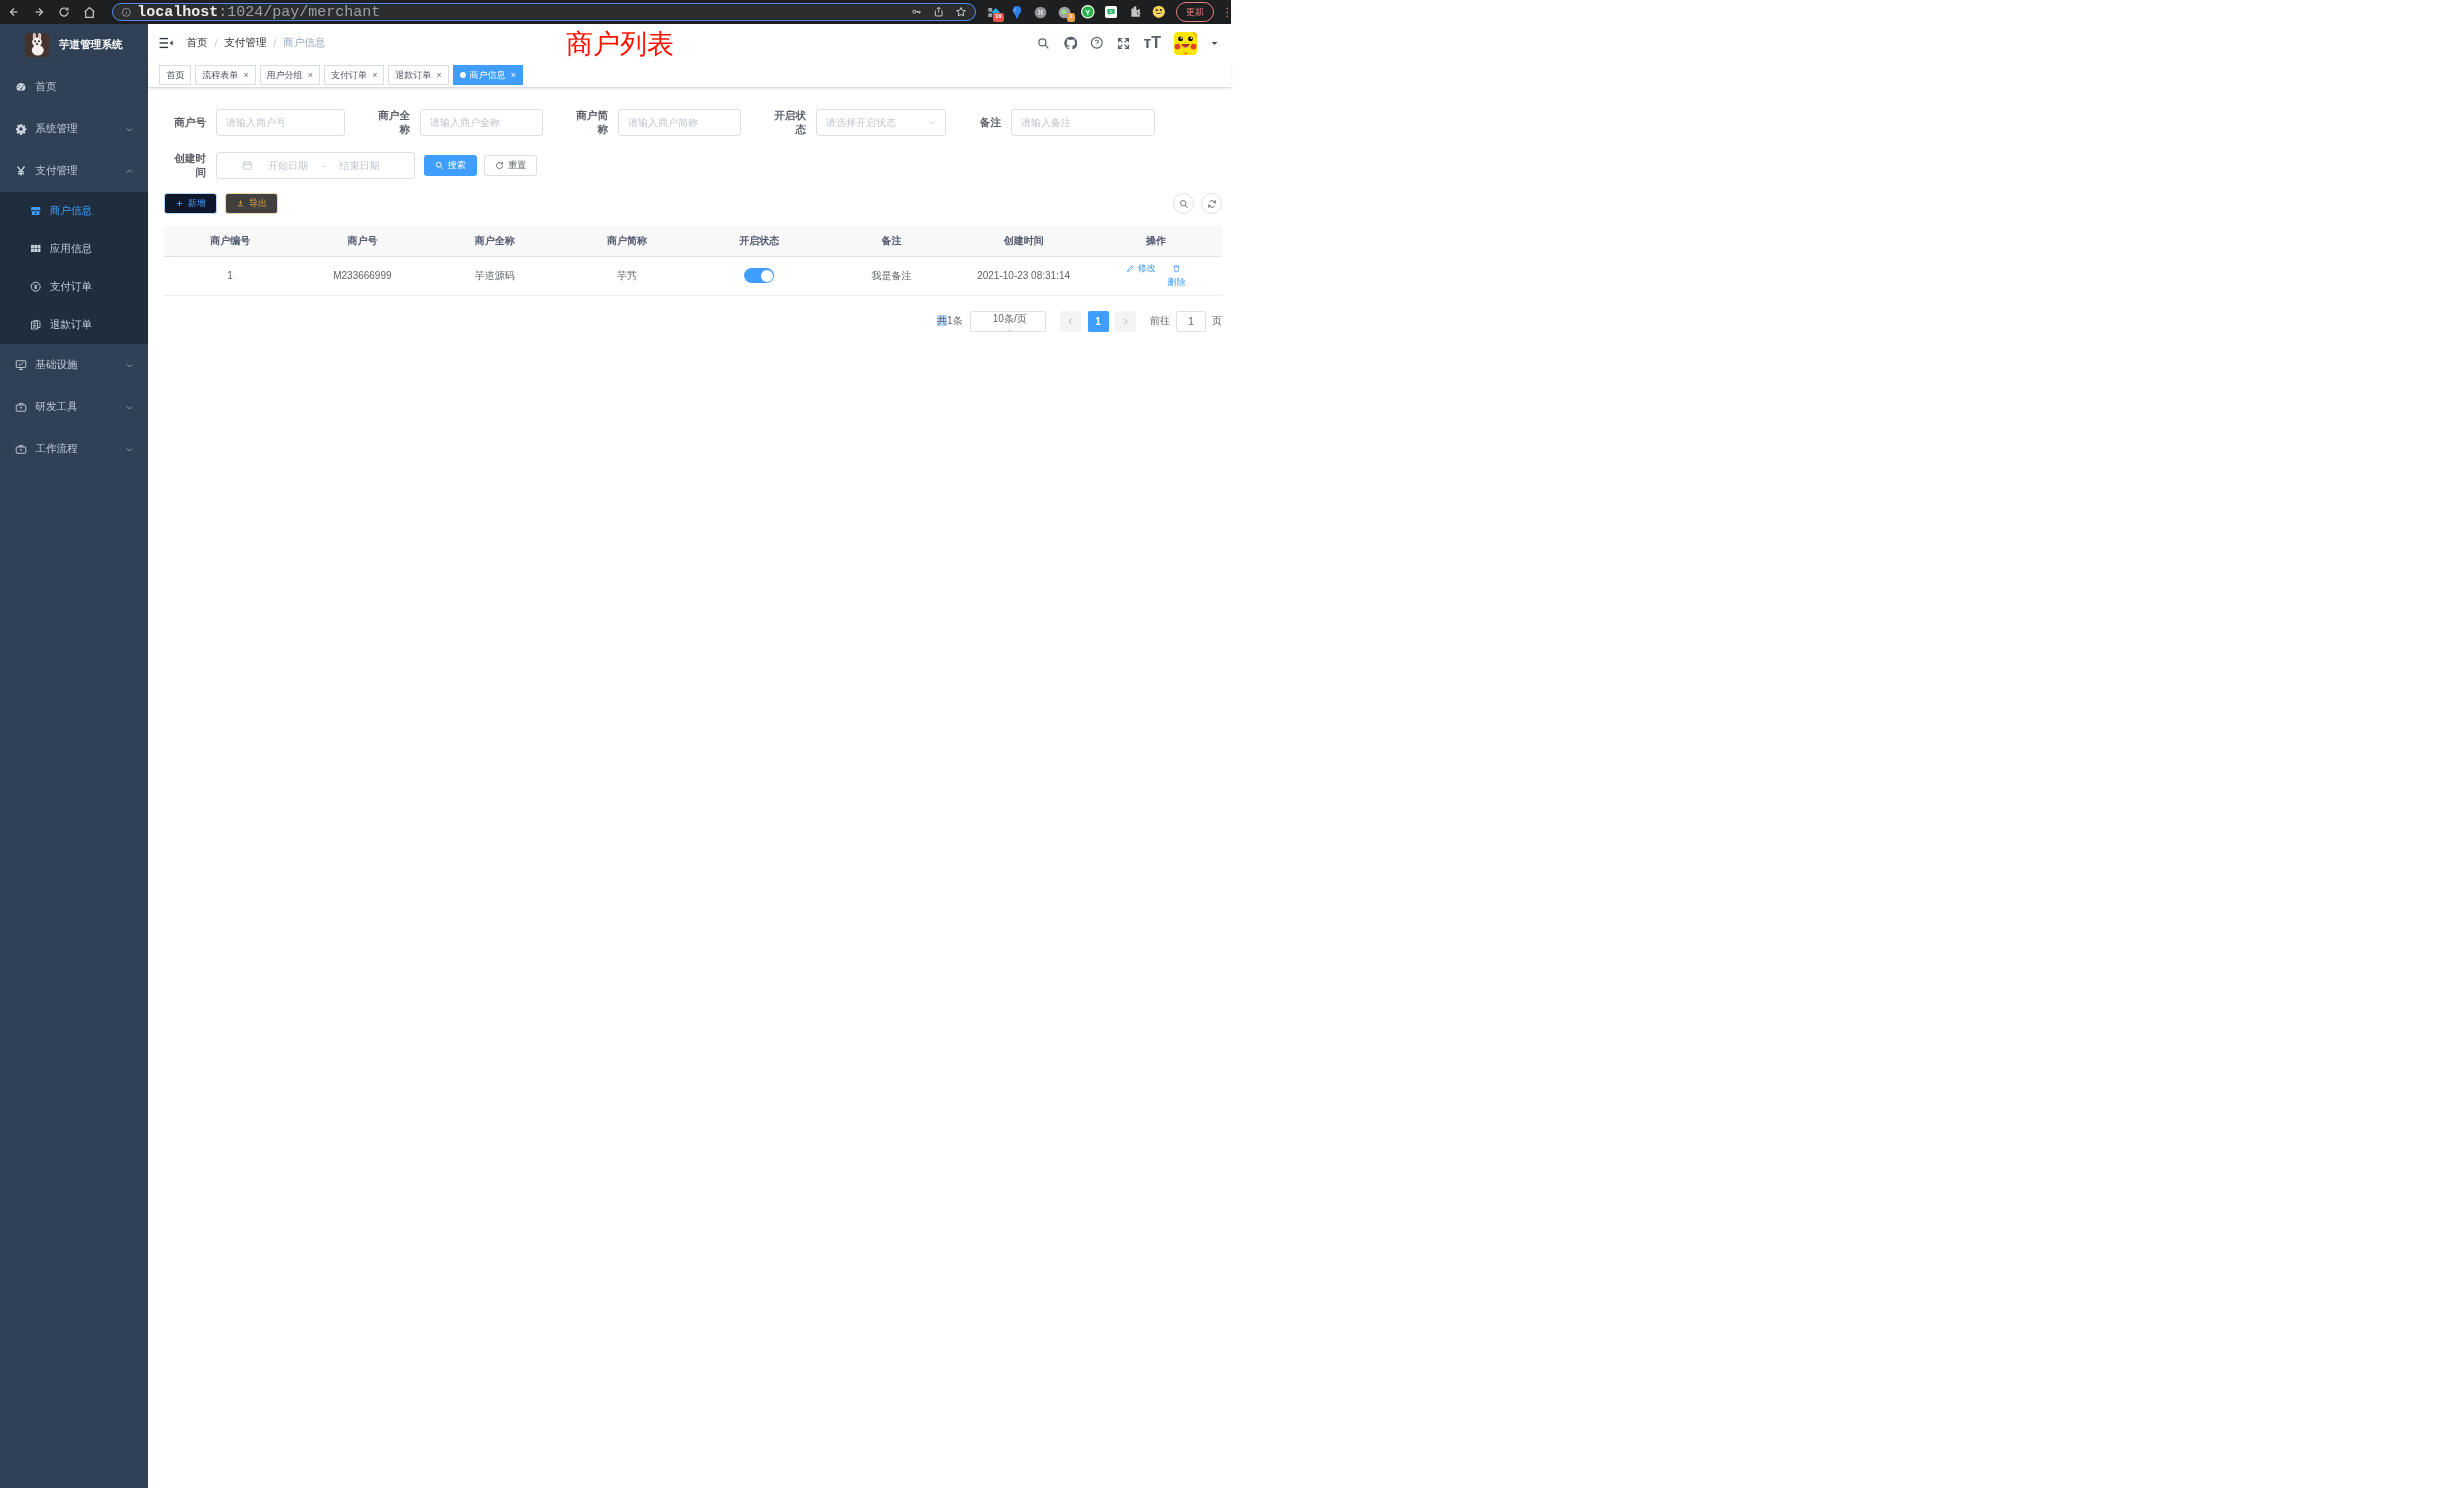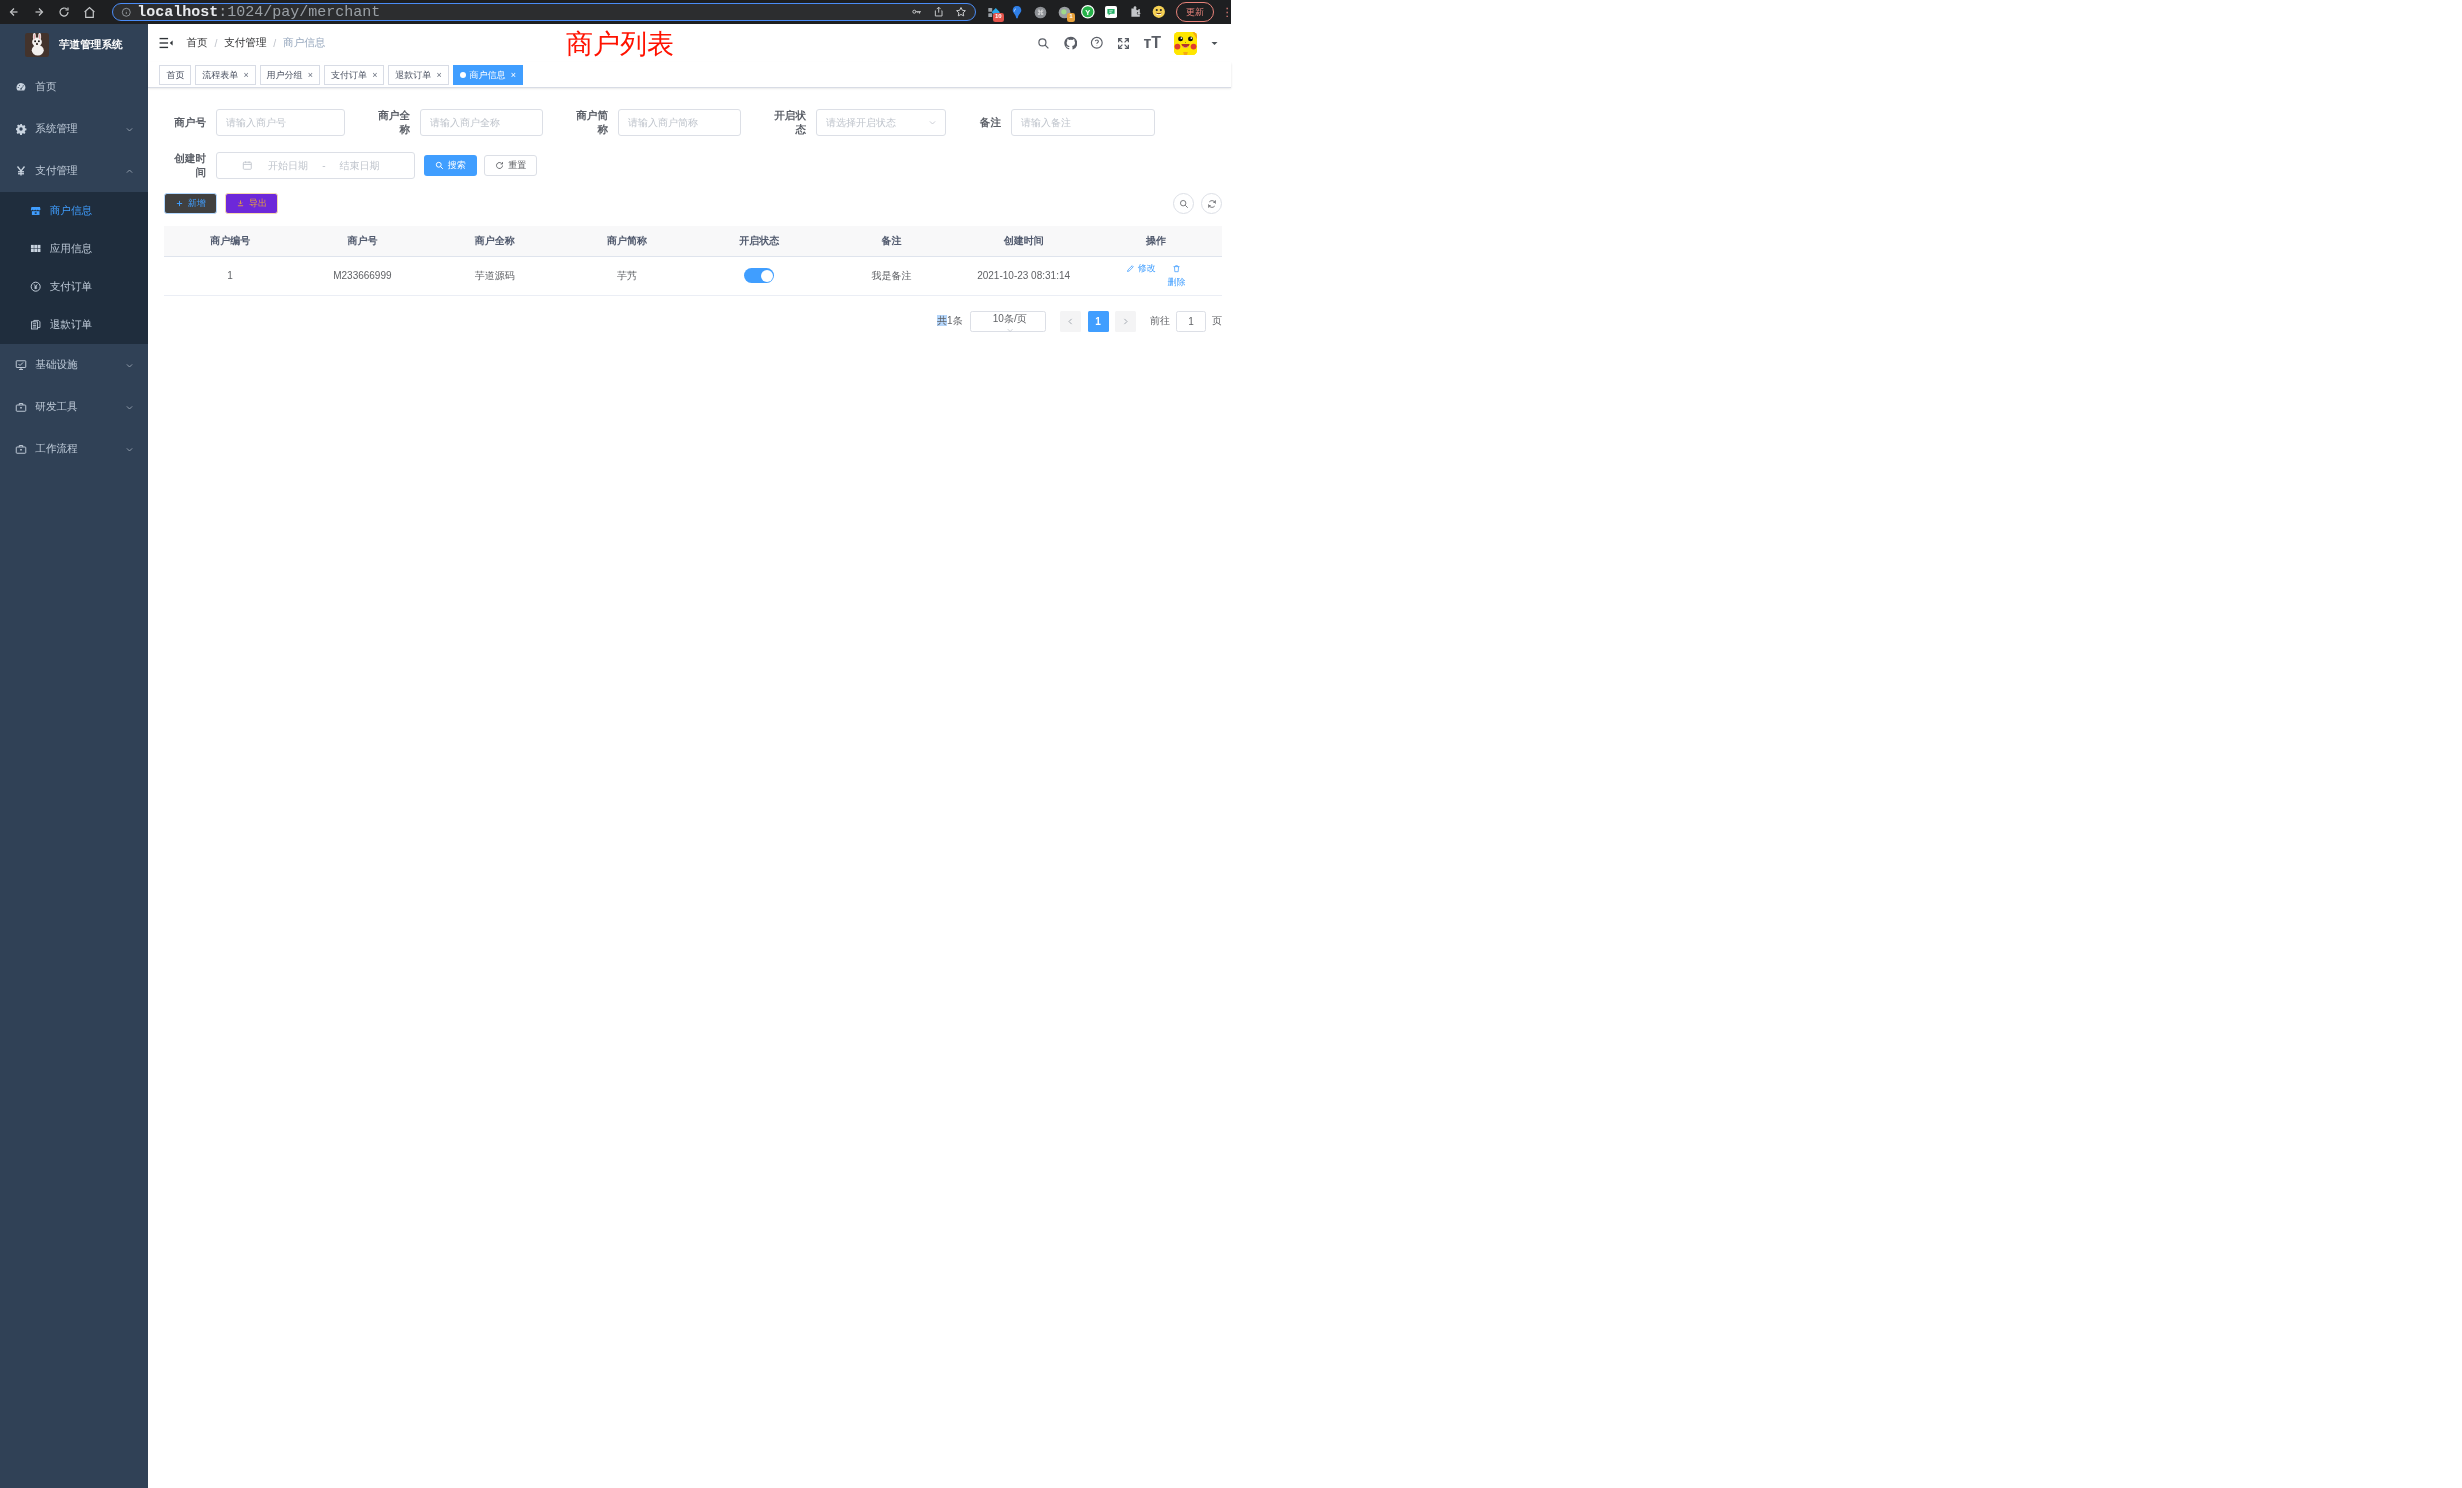--- a/index.html
+++ b/index.html
@@ -91,22 +91,22 @@
     align-items:center; padding:0 25px; font-size:10px; color:#bfc4cc; width:199px; }
   .daterange .cal { color:#c0c4cc; margin-right:6px; display:flex; }
   .daterange .dph { flex:1; text-align:center; }
   .daterange .dsep { color:#bfc4cc; padding:0 4.5px; }
 
   .btn { height:21px; border-radius:3px; font-size:9px; display:inline-flex; align-items:center;
     padding:0 10px; cursor:pointer; border:0.8px solid transparent; white-space:nowrap;
     font-family:inherit; gap:3.8px; }
   .btn-primary { background:#409eff; color:#fff; }
   .btn-plain { background:#fff; border-color:#dcdfe6; color:#606266; }
-  .btn-blue-plain { background:#404040; border-color:#b3d8ff; color:#409eff; }
-  .btn-warn-plain { background:#6d28d9; border-color:#f5dab1; color:#e6a23c;justify-content:space-between; }
+  .btn-blue-plain { background:#0f172a; border-color:#b3d8ff; color:#409eff; }
+  .btn-warn-plain { background:#404040; border-color:#f5dab1; color:#e6a23c;justify-content:space-between; }
 
   .toolbar { margin-top:13.6px; display:flex; align-items:center; }
   .toolbar .gap { width:8.3px; }
   .tool-right { margin-left:auto; display:flex; gap:6.8px; }
   .circle-btn { width:21px; height:21px; border:0.8px solid #dcdfe6; border-radius:50%;
     background:#fff; color:#606266; display:flex; align-items:center; justify-content:center;
     cursor:pointer; }
 
   table.grid { margin-top:12px; width:1058px; border-collapse:collapse; table-layout:fixed; }
   .grid th { height:30px; background:#f8f8f9; color:#515a6e; font-size:10px; font-weight:700;

